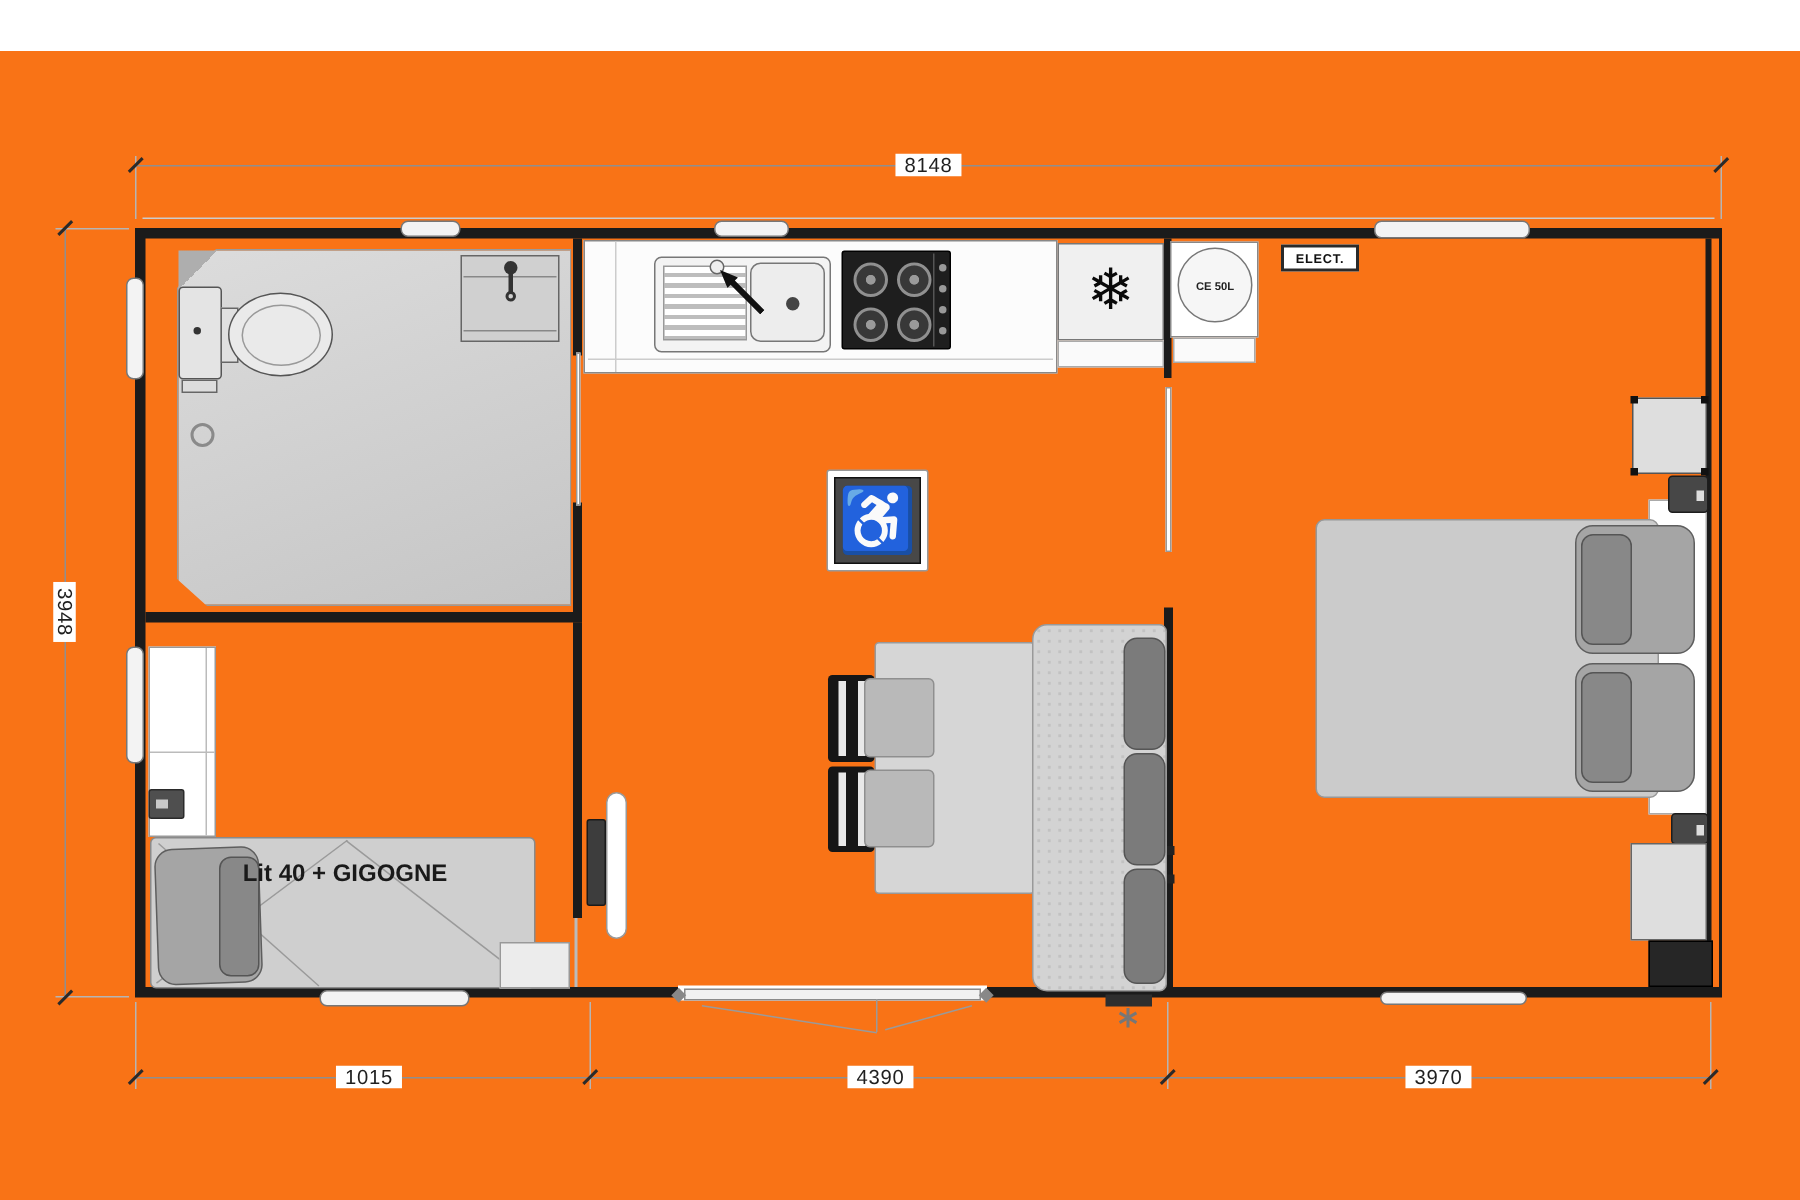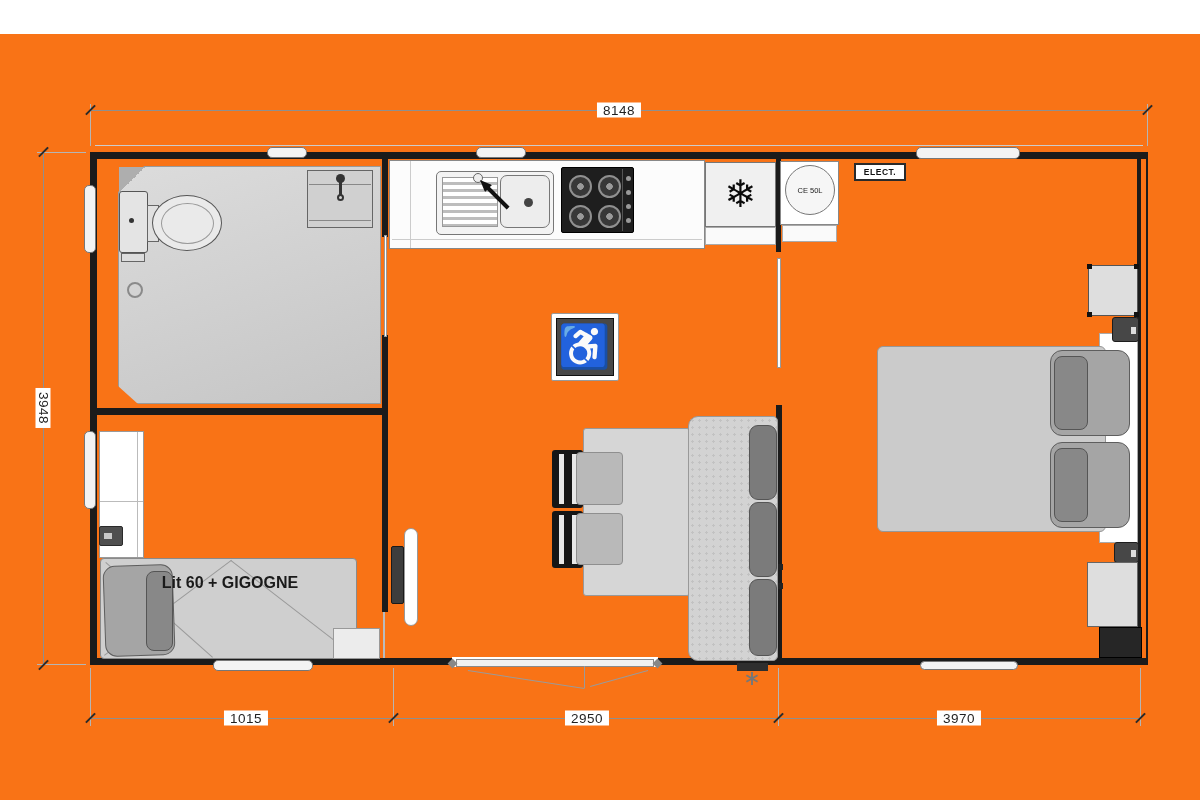--- a/index.html
+++ b/index.html
@@ -50,21 +50,21 @@
   <div class="tick" style="left:37px;top:117px;"></div>
   <div class="tick" style="left:37px;top:630px;"></div>
   <div class="tick" style="left:84px;top:683px;"></div>
   <div class="tick" style="left:387px;top:683px;"></div>
   <div class="tick" style="left:772px;top:683px;"></div>
   <div class="tick" style="left:1134px;top:683px;"></div>
 
   <div class="dimlabel" style="left:619px;top:76px;">8148</div>
   <div class="dimlabel rot" style="left:43px;top:374px;">3948</div>
   <div class="dimlabel" style="left:246px;top:684px;">1015</div>
-  <div class="dimlabel" style="left:587px;top:684px;">2950</div>
+  <div class="dimlabel" style="left:587px;top:684px;">4390</div>
   <div class="dimlabel" style="left:959px;top:684px;">3970</div>
 
   <div class="abs" style="left:95px;top:111px;width:1048px;height:1px;background:#ccc;"></div>
   <div class="abs" style="left:90px;top:118px;width:1058px;height:513px;border:7px solid #1b1b1b;border-right:2px solid #1b1b1b;background:transparent;"></div>
   <div class="wall" style="left:1137px;top:125px;width:4px;height:499px;"></div>
 
   <div class="wall" style="left:97px;top:374px;width:291px;height:7px;"></div>
   <div class="wall" style="left:382px;top:125px;width:6px;height:78px;"></div>
   <div class="wall" style="left:382px;top:301px;width:6px;height:80px;"></div>
   <div class="abs" style="left:384px;top:201px;width:3px;height:102px;background:#fff;border:1px solid #999;"></div>
@@ -120,21 +120,21 @@
     <div class="knob" style="left:64px;top:8px;"></div>
     <div class="knob" style="left:64px;top:22px;"></div>
     <div class="knob" style="left:64px;top:36px;"></div>
     <div class="knob" style="left:64px;top:50px;"></div>
   </div>
 
   <div class="abs" style="left:705px;top:128px;width:71px;height:65px;background:#f0f0f0;border:1px solid #777;text-align:center;line-height:62px;font-size:38px;color:#0a0a0a;">❄</div>
   <div class="abs" style="left:705px;top:193px;width:71px;height:18px;background:#fafafa;border:1px solid #aaa;"></div>
 
   <div class="abs" style="left:780px;top:127px;width:59px;height:64px;background:#fff;border:1px solid #888;"></div>
-  <div class="abs" style="left:785px;top:131px;width:50px;height:50px;background:#f6f6f6;border:1px solid #777;border-radius:50%;display:flex;align-items:center;justify-content:center;font-size:7.5px;font-weight:normal;color:#222;">CE 50L</div>
+  <div class="abs" style="left:785px;top:131px;width:50px;height:50px;background:#f6f6f6;border:1px solid #777;border-radius:50%;display:flex;align-items:center;justify-content:center;font-size:7.5px;font-weight:bold;color:#222;">CE 50L</div>
   <div class="abs" style="left:782px;top:191px;width:55px;height:17px;background:#fafafa;border:1px solid #aaa;"></div>
 
   <div class="abs" style="left:854px;top:129px;width:52px;height:18px;background:#fff;border:2px solid #2a2a2a;display:flex;align-items:center;justify-content:center;font-size:8.5px;font-weight:bold;letter-spacing:0.5px;color:#111;">ELECT.</div>
 
   <div class="abs" style="left:551px;top:279px;width:68px;height:68px;background:#fff;border:1px solid #999;border-radius:2px;"></div>
   <div class="abs" style="left:556px;top:284px;width:58px;height:58px;background:#484848;border:1px solid #111;text-align:center;line-height:56px;font-size:42px;color:#fff;">♿</div>
 
   <div class="abs" style="left:583px;top:394px;width:107px;height:168px;background:#d6d6d6;border:1px solid #999;border-radius:3px;"></div>
   <div class="abs" style="left:552px;top:416px;width:31px;height:58px;background:#161616;border-radius:3px;">
     <div class="abs" style="left:7px;top:4px;width:18px;height:50px;background:linear-gradient(90deg,#e8e8e8 0 5px,#161616 5px 13px,#e8e8e8 13px 18px);"></div>
@@ -160,21 +160,21 @@
   <div class="abs" style="left:99px;top:492px;width:24px;height:20px;background:#4f4f4f;border:1px solid #2a2a2a;border-radius:2px;">
     <div class="abs" style="left:4px;top:6px;width:8px;height:6px;background:#c9c9c9;"></div>
   </div>
   <div class="abs furn-light" style="left:100px;top:524px;width:257px;height:101px;border-radius:4px;"></div>
   <div class="rline" style="left:104px;top:621px;width:159px;transform:rotate(-36.8deg);"></div>
   <div class="rline" style="left:231px;top:526px;width:155px;transform:rotate(37.7deg);"></div>
   <div class="rline" style="left:106px;top:528px;width:143px;transform:rotate(41.6deg);"></div>
   <div class="pill-outer" style="left:104px;top:531px;width:70px;height:91px;transform:rotate(-2deg);"></div>
   <div class="pill-inner" style="left:146px;top:537px;width:27px;height:80px;"></div>
   <div class="abs" style="left:333px;top:594px;width:47px;height:31px;background:#ececec;border:1px solid #999;"></div>
-  <div class="abs" style="left:230px;top:549px;transform:translate(-50%,-50%);font-size:16px;font-weight:600;color:#1a1a1a;white-space:nowrap;">Lit 60 + GIGOGNE</div>
+  <div class="abs" style="left:230px;top:549px;transform:translate(-50%,-50%);font-size:16px;font-weight:600;color:#1a1a1a;white-space:nowrap;">Lit 40 + GIGOGNE</div>
 
   <div class="abs" style="left:1099px;top:299px;width:39px;height:210px;background:#fff;border:1px solid #aaa;"></div>
   <div class="abs" style="left:877px;top:312px;width:229px;height:186px;background:#cbcbcb;border:1px solid #979797;border-radius:6px;"></div>
   <div class="pill-outer" style="left:1050px;top:316px;width:80px;height:86px;"></div>
   <div class="pill-inner" style="left:1054px;top:322px;width:34px;height:74px;"></div>
   <div class="pill-outer" style="left:1050px;top:408px;width:80px;height:86px;"></div>
   <div class="pill-inner" style="left:1054px;top:414px;width:34px;height:74px;"></div>
   <div class="nstand" style="left:1088px;top:231px;width:50px;height:51px;">
     <div class="cdot" style="left:-2px;top:-2px;"></div>
     <div class="cdot" style="right:-2px;top:-2px;"></div>

